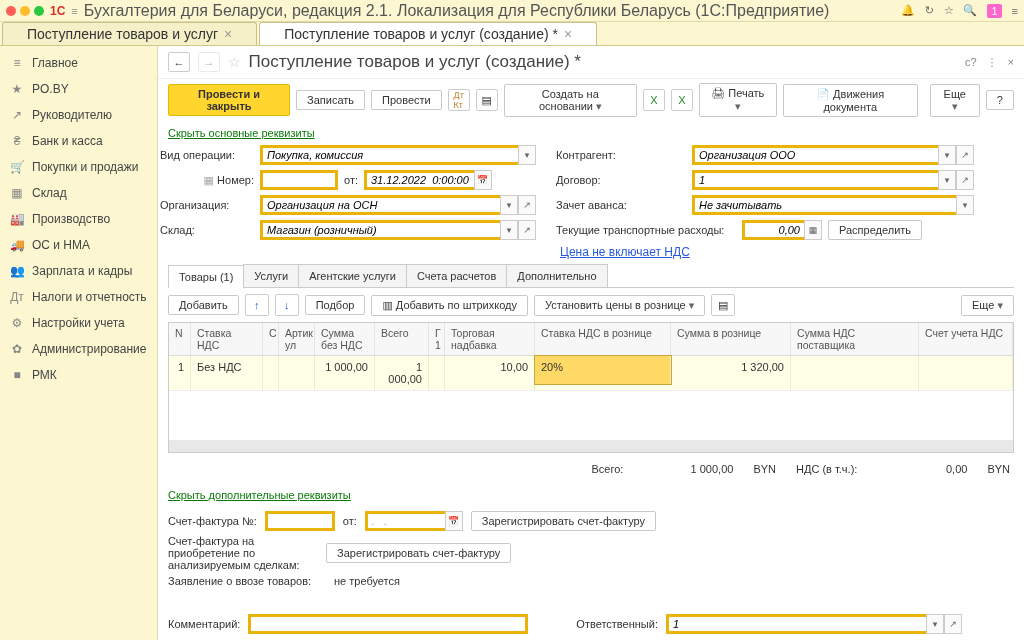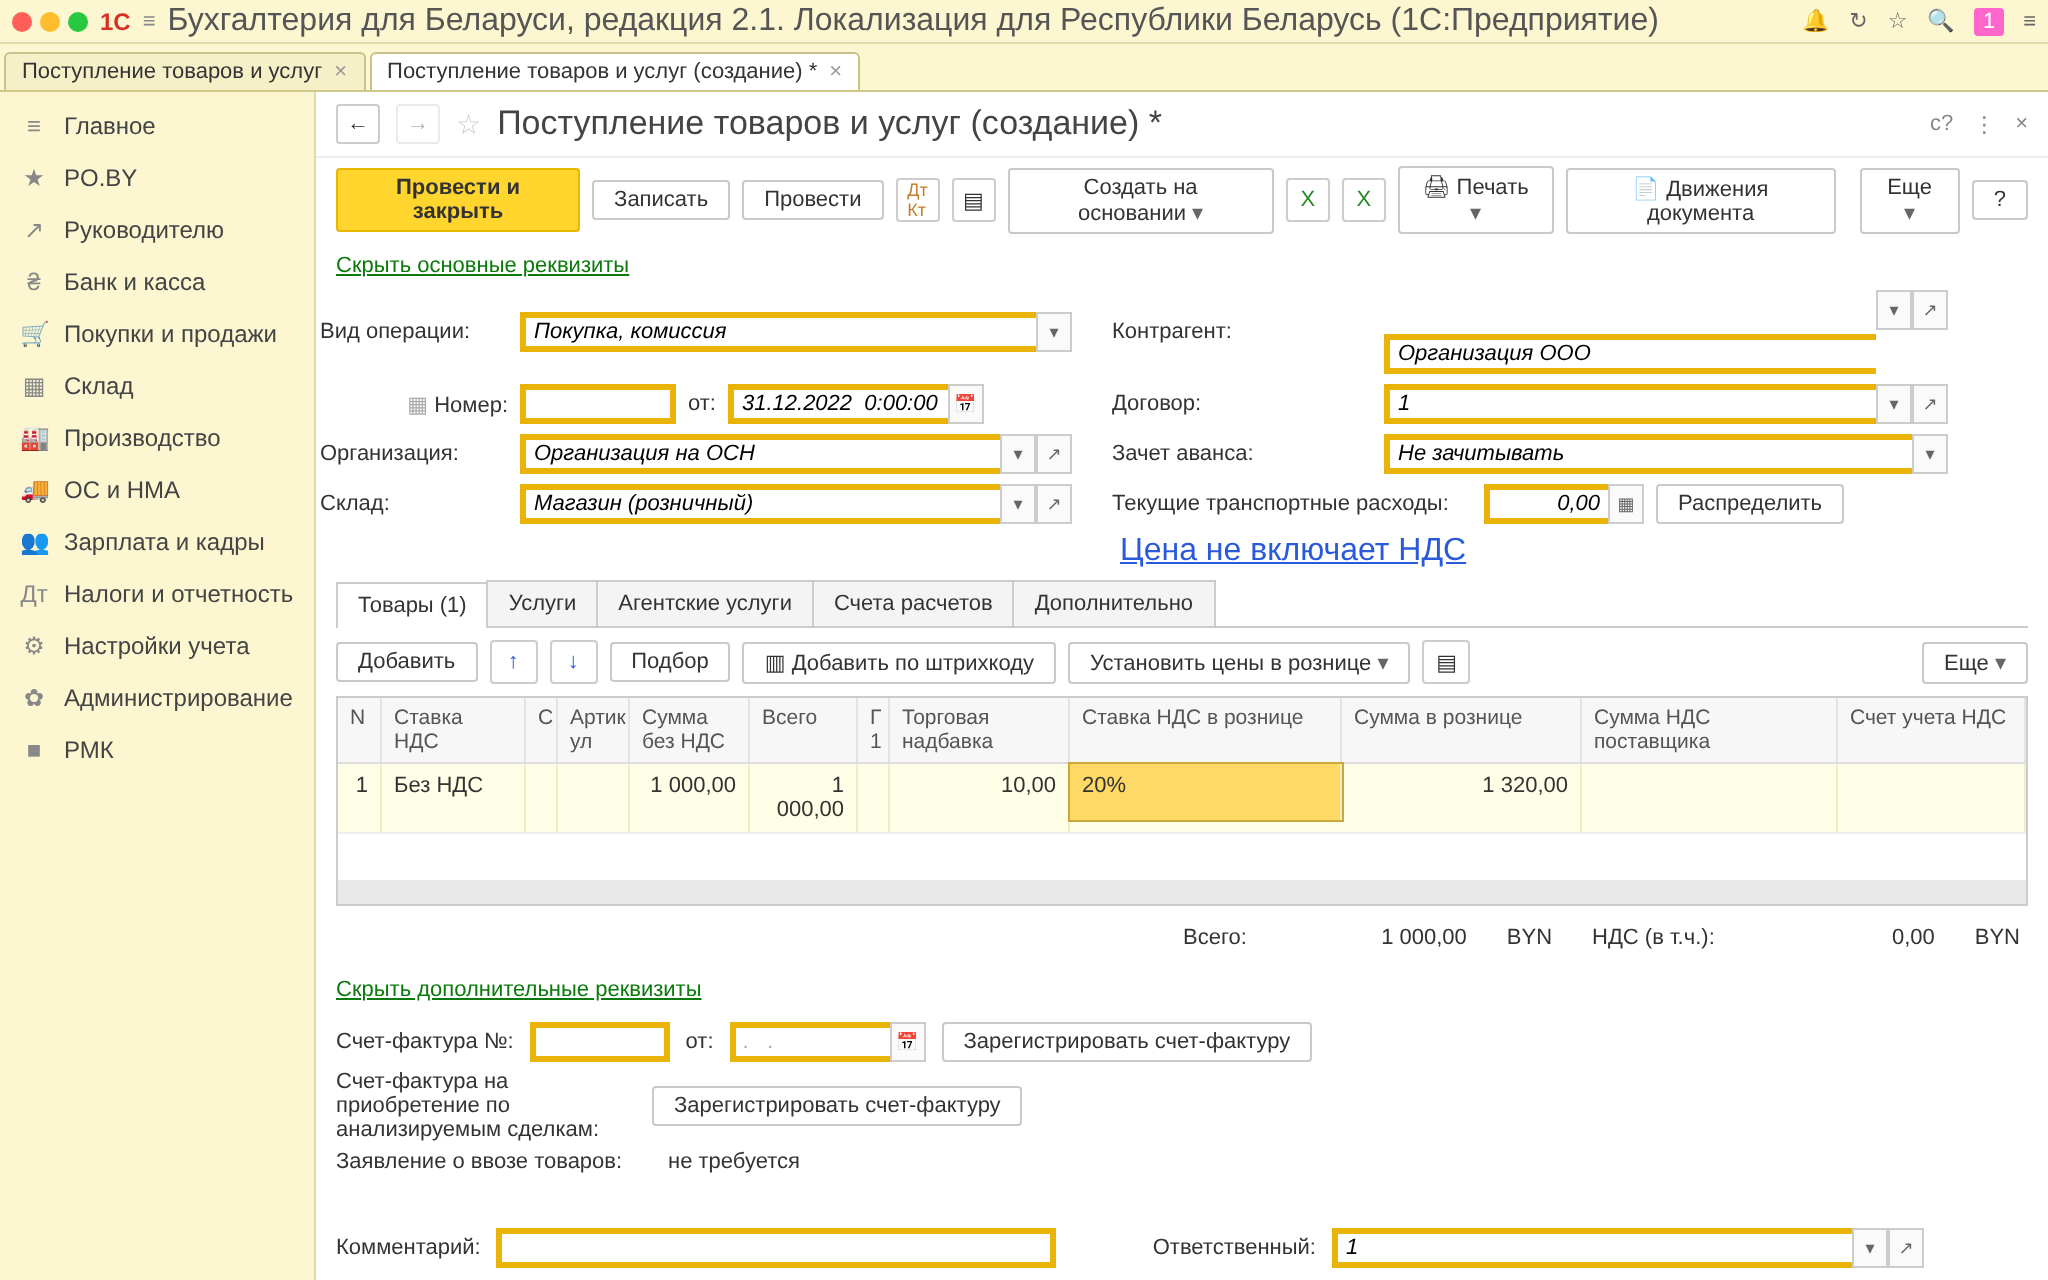--- a/index.html
+++ b/index.html
@@ -6,41 +6,41 @@
 body { font-family: Arial, sans-serif; font-size: 11px; color: #333; background: #fff; width: 1024px; height: 640px; overflow: hidden; }
 .titlebar { height: 22px; background: #fcf7d1; display: flex; align-items: center; padding: 0 6px; gap: 6px; border-bottom: 1px solid #e0dba8; }
 .mac-btns { display: flex; gap: 4px; }
 .mac-btn { width: 10px; height: 10px; border-radius: 50%; }
 .mac-red { background: #ff5f57; } .mac-yel { background: #ffbd2e; } .mac-grn { background: #28c940; }
 .logo1c { font-weight: bold; color: #d93025; font-size: 12px; }
 .title-text { flex: 1; font-size: 16px; color: #555; }
 .title-right { display: flex; gap: 10px; align-items: center; color: #666; }
 .title-right span { cursor: pointer; }
 .tabs-row { height: 24px; background: #fcf7d1; display: flex; align-items: flex-end; padding-left: 2px; border-bottom: 1px solid #d0c888; }
-.win-tab { background: #fff; border: 1px solid #c9c18b; border-bottom: none; padding: 3px 8px; margin-right: 2px; border-radius: 3px 3px 0 0; font-size: 11px; display: flex; align-items: center; gap: 6px; }
+.win-tab { background: #fff; border: 1px solid #c9c18b; border-bottom: none; padding: 3px 24px; margin-right: 2px; border-radius: 3px 3px 0 0; font-size: 14px; display: flex; align-items: center; gap: 6px; }
 .win-tab.inactive { background: #f6f0c8; }
 .tab-close { color: #999; cursor: pointer; }
 .layout { display: flex; height: calc(640px - 22px - 24px); }
 .sidebar { width: 158px; background: #fcf7d1; border-right: 1px solid #e0dba8; padding-top: 4px; }
 .nav-item { display: flex; align-items: center; gap: 8px; padding: 6px 10px; cursor: pointer; color: #444; font-size: 12px; }
 .nav-icon { width: 14px; display: inline-block; text-align: center; color: #888; }
 .main { flex: 1; display: flex; flex-direction: column; overflow: hidden; background: #fff; }
 .doc-header { display: flex; align-items: center; gap: 8px; padding: 6px 10px; border-bottom: 1px solid #eee; }
 .arrow-btn { width: 22px; height: 20px; border: 1px solid #ccc; background: #fff; cursor: pointer; display: flex; align-items: center; justify-content: center; border-radius: 2px; }
 .star-icon { color: #ccc; font-size: 14px; }
 .doc-title { font-size: 17px; color: #444; }
 .header-right { margin-left: auto; display: flex; gap: 10px; color: #888; }
 .toolbar { display: flex; align-items: center; gap: 6px; padding: 4px 10px 8px 10px; }
 .btn { border: 1px solid #c9c9c9; background: #fff; padding: 3px 10px; cursor: pointer; border-radius: 2px; font-size: 11px; color: #333; }
 .btn-yellow { background: #ffd52e; border-color: #e6b800; font-weight: bold; }
 .icon-btn { width: 24px; height: 22px; border: 1px solid #ccc; background: #fff; cursor: pointer; display: flex; align-items: center; justify-content: center; border-radius: 2px; font-size: 11px; }
 .icon-green { color: #2a8a2a; }
 .dd-caret::after { content: " ▾"; color: #666; }
 .link-green { color: #0a7a0a; text-decoration: underline; cursor: pointer; padding: 2px 10px 6px 10px; font-size: 11px; }
-.link-blue { color: #2a5adb; text-decoration: underline; cursor: pointer; font-size: 16px; }
+.link-blue { color: #2a5adb; text-decoration: underline; cursor: pointer; font-size: 12px; }
 .form-area { padding: 0 2px; }
 .form-row { display: flex; gap: 20px; margin-bottom: 5px; align-items: center; }
 .form-col { display: flex; align-items: center; gap: 6px; }
 .lbl { width: 94px; color: #333; font-size: 11px; }
 .lbl2 { width: 130px; color: #333; font-size: 11px; }
 .input { border: 3px solid #eab308; height: 20px; padding: 0 4px; font-size: 11px; background: #fff; font-style: italic; }
 .combo { display: flex; }
 .combo .input { border-right: none; }
 .combo-btn { width: 18px; height: 20px; border: 1px solid #ccc; background: #fafafa; display: flex; align-items: center; justify-content: center; cursor: pointer; font-size: 9px; color: #666; }
 .tabs2 { display: flex; border-bottom: 1px solid #ccc; margin: 0 10px; }
@@ -186,21 +186,21 @@
         <div class="form-col">
           <span class="lbl">Вид операции:</span>
           <div class="combo">
               <input class="input" style="width: 258px;" value="Покупка, комиссия">
               <div class="combo-btn">▾</div>
             </div>
         </div>
         <div class="form-col">
           <span class="lbl2">Контрагент:</span>
           <div class="combo">
-              <input class="input" style="width: 246px; margin-top: 22px;" value="Организация ООО">
+              <input class="input" style="width: 246px;" value="Организация ООО">
               <div class="combo-btn">▾</div>
               <div class="combo-btn">↗</div>
             </div>
         </div>
       </div>
       <div class="form-row">
         <div class="form-col">
           <span class="lbl" style="text-align:right"><span style="color:#aaa">▦</span> <span>Номер:</span></span>
           <input class="input" style="width: 78px;">
           <span>от:</span>

